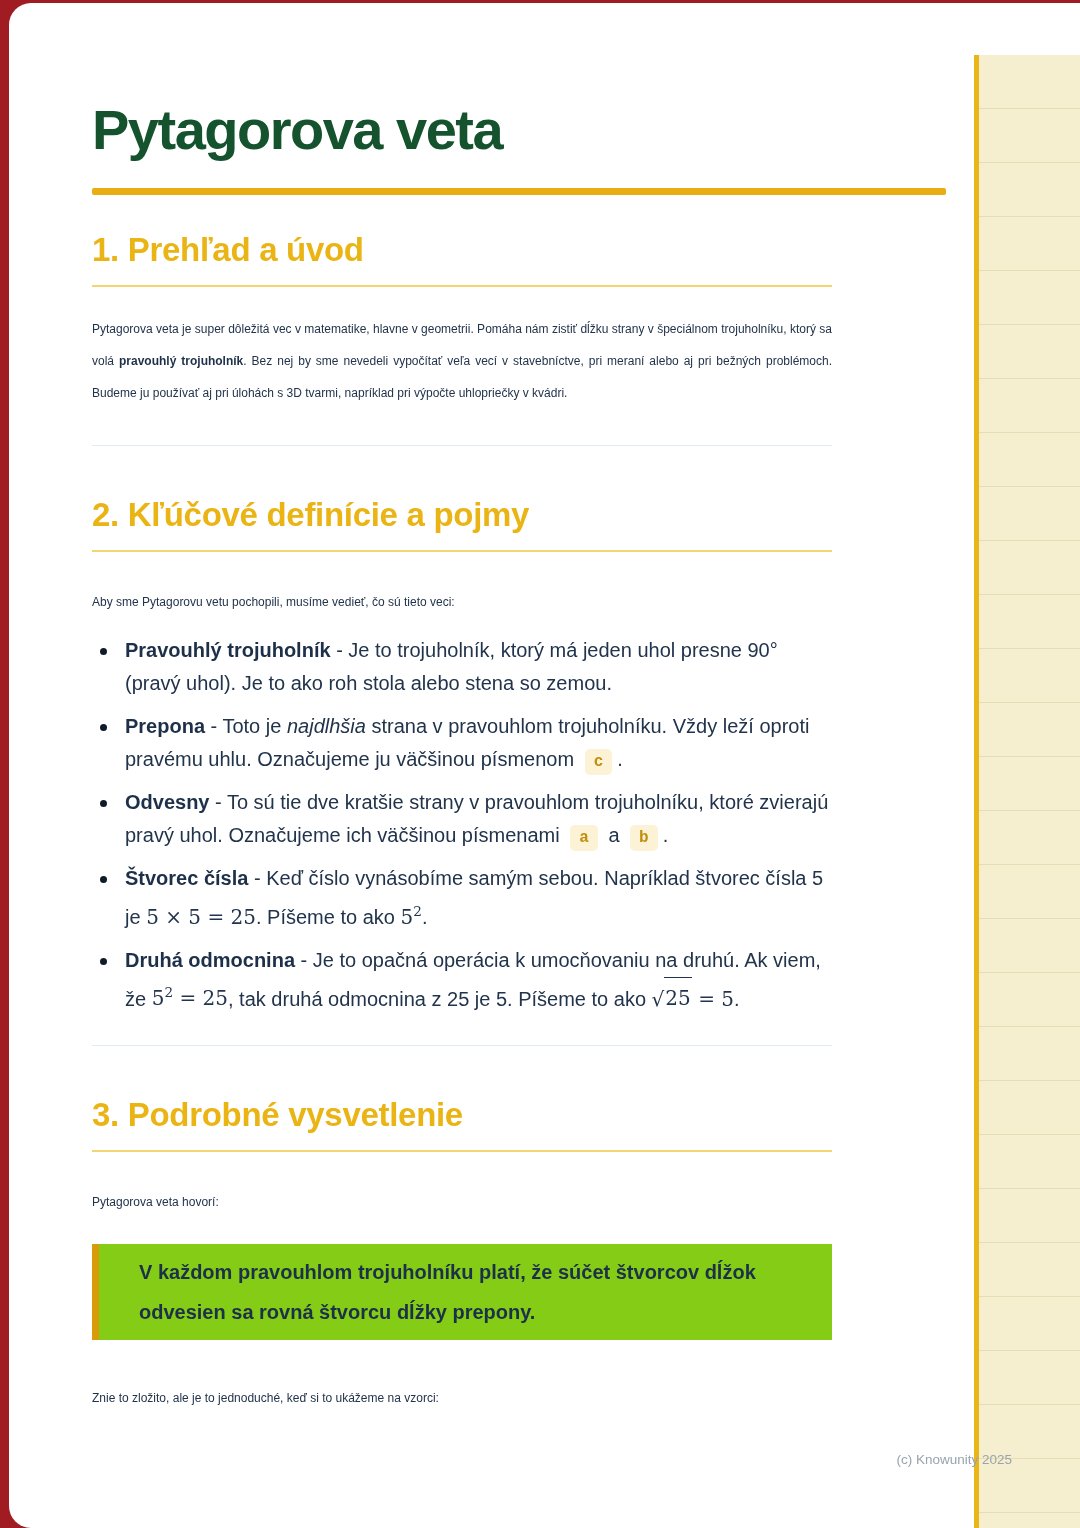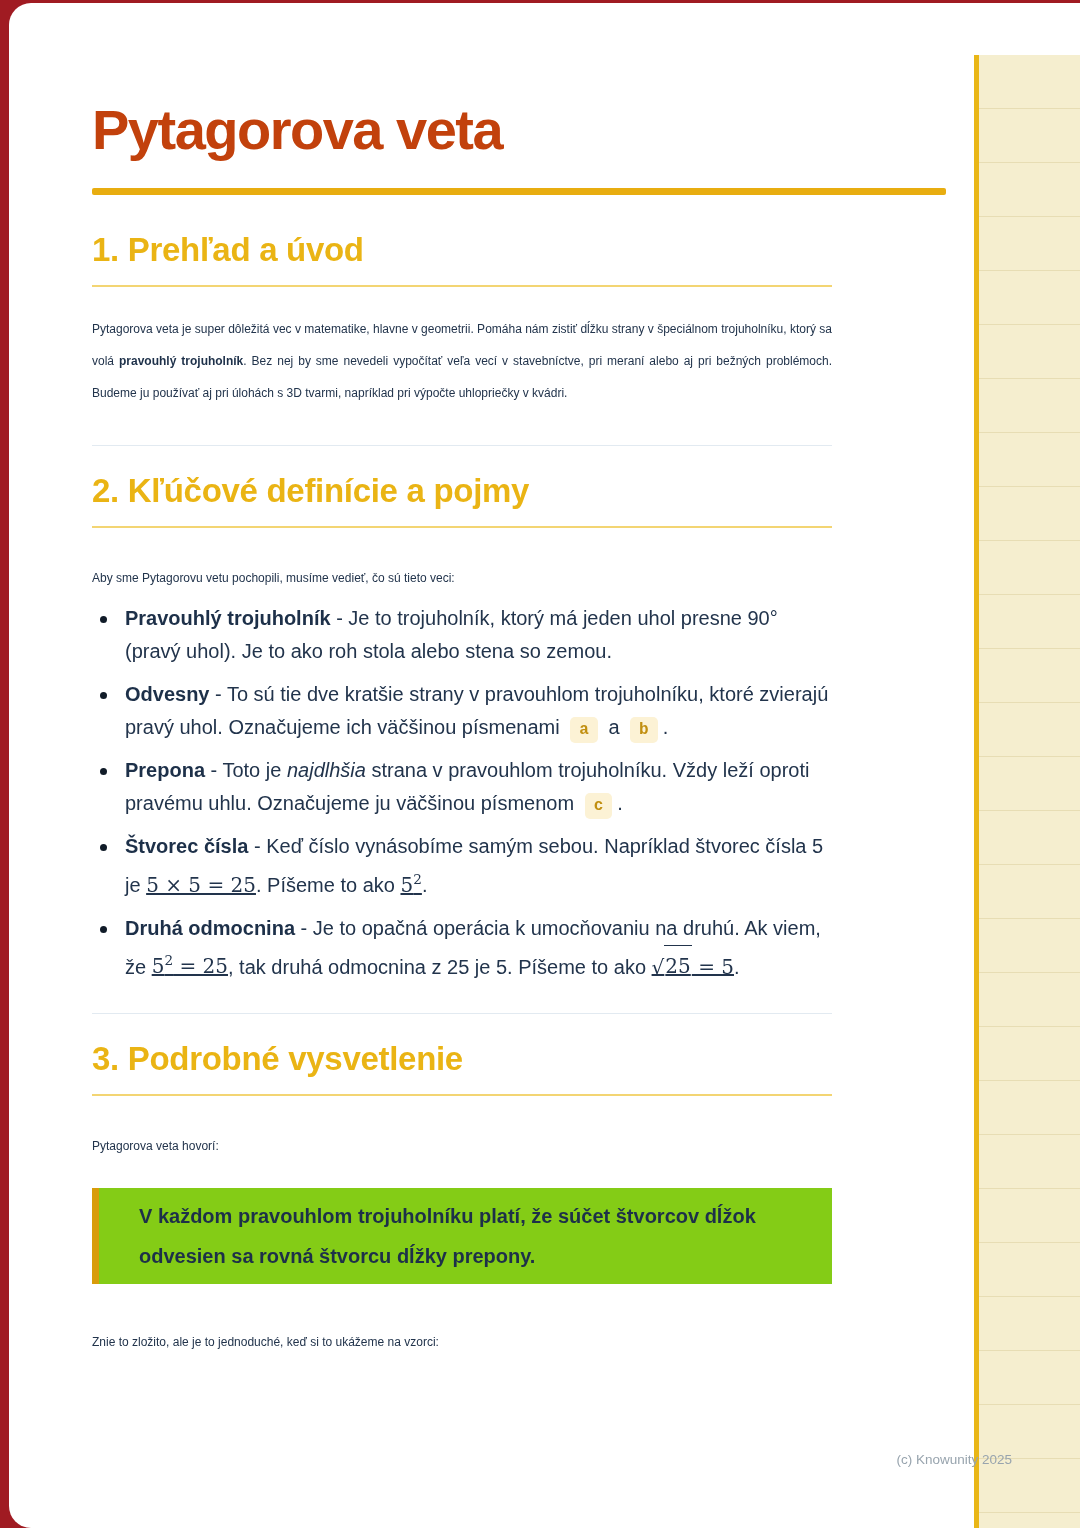--- a/index.html
+++ b/index.html
@@ -25,47 +25,47 @@
     position:absolute; top:52px; bottom:0; right:101px; width:5px;
     background:#e9b616;
   }
   .content {
     position:relative;
     width:740px;
     margin-left:83px;
     padding-top:94px;
   }
   h1.page-title {
-    font-size:56px; font-weight:800; color:#c2410c; letter-spacing:-1.5px;
+    font-size:56px; font-weight:800; color:#14532d; letter-spacing:-1.5px;
   }
   .title-rule {
     width:854px; height:7px; background:#e8ad10; margin-top:26px; border-radius:2px;
   }
   h2.gold {
     font-size:33px; font-weight:800; color:#eab414; letter-spacing:-0.3px;
-    border-bottom:2px solid #f3d573; padding-bottom:16px; margin-top:26px;
+    border-bottom:2px solid #f3d573; padding-bottom:16px; margin-top:50px;
   }
   h2.first { margin-top:36px; }
   .body { font-size:12px; line-height:32px; color:#22344c; }
   .just { text-align:justify; }
   p.lead { margin-top:26px; }
   p.intro { margin-top:34px; }
   strong { color:#1d3049; }
   .divider { border:none; border-top:1px solid #e2eaf1; margin-top:36px; }
   .divider2 { margin-top:30px; }
-  ul.defs { list-style:none; margin-top:8px; }
+  ul.defs { list-style:none; margin-top:16px; }
   ul.defs li { display:flex; gap:18px; margin-bottom:10px; font-size:20px; line-height:33px; }
   .dot { width:7px; height:7px; border-radius:50%; background:#101b28; margin-top:14px; margin-left:8px; flex:none; }
   .chip {
     display:inline-block; background:#fcf2d5; color:#c18f10;
     font-family:"Liberation Mono","DejaVu Sans Mono",monospace;
     font-weight:700; font-size:16px; padding:1px 9px; border-radius:5px;
     margin:0 5px; line-height:24px;
   }
-  .math { font-family:"DejaVu Serif",serif;text-decoration:underline; }
+  .math { font-family:"DejaVu Serif",serif; }
   sup { font-size:0.68em; }
   .rad { border-top:1.6px solid #22344c; padding:8px 1px; }
   .callout {
     margin-top:26px; background:#84cc16; border-left:7px solid #d89c0a;
     padding:8px 40px; font-weight:700; font-size:20px; line-height:40px; color:#1d3049;
   }
   p.closing { margin-top:42px; }
   .footer {
     position:absolute; top:1449px; right:68px;
     font-size:13.5px; color:#98a4ae;
@@ -97,26 +97,26 @@
 
       <ul class="defs">
 
         <li>
           <span class="dot"></span>
           <div><strong>Pravouhlý trojuholník</strong><span> - Je to trojuholník, ktorý má jeden uhol presne 90° (pravý uhol). Je to ako roh stola alebo stena so zemou.</span></div>
         </li>
 
         <li>
           <span class="dot"></span>
-          <div><strong>Odvesny</strong><span> - To sú tie dve kratšie strany v pravouhlom trojuholníku, ktoré zvierajú pravý uhol. Označujeme ich väčšinou písmenami </span><span class="chip">a</span><span> a </span><span class="chip">b</span><span>.</span></div>
+          <div><strong>Prepona</strong><span> - Toto je </span><em>najdlhšia</em><span> strana v pravouhlom trojuholníku. Vždy leží oproti pravému uhlu. Označujeme ju väčšinou písmenom </span><span class="chip">c</span><span>.</span></div>
         </li>
 
         <li>
           <span class="dot"></span>
-          <div><strong>Prepona</strong><span> - Toto je </span><em>najdlhšia</em><span> strana v pravouhlom trojuholníku. Vždy leží oproti pravému uhlu. Označujeme ju väčšinou písmenom </span><span class="chip">c</span><span>.</span></div>
+          <div><strong>Odvesny</strong><span> - To sú tie dve kratšie strany v pravouhlom trojuholníku, ktoré zvierajú pravý uhol. Označujeme ich väčšinou písmenami </span><span class="chip">a</span><span> a </span><span class="chip">b</span><span>.</span></div>
         </li>
 
         <li>
           <span class="dot"></span>
           <div><strong>Štvorec čísla</strong><span> - Keď číslo vynásobíme samým sebou. Napríklad štvorec čísla 5 je </span><span class="math">5 × 5 = 25</span><span>. Píšeme to ako </span><span class="math"><span>5</span><sup>2</sup></span><span>.</span></div>
         </li>
 
         <li>
           <span class="dot"></span>
           <div><strong>Druhá odmocnina</strong><span> - Je to opačná operácia k umocňovaniu na druhú. Ak viem, že </span><span class="math"><span>5</span><sup>2</sup><span> = 25</span></span><span>, tak druhá odmocnina z 25 je 5. Píšeme to ako </span><span class="math"><span>√</span><span class="rad">25</span><span> = 5</span></span><span>.</span></div>

